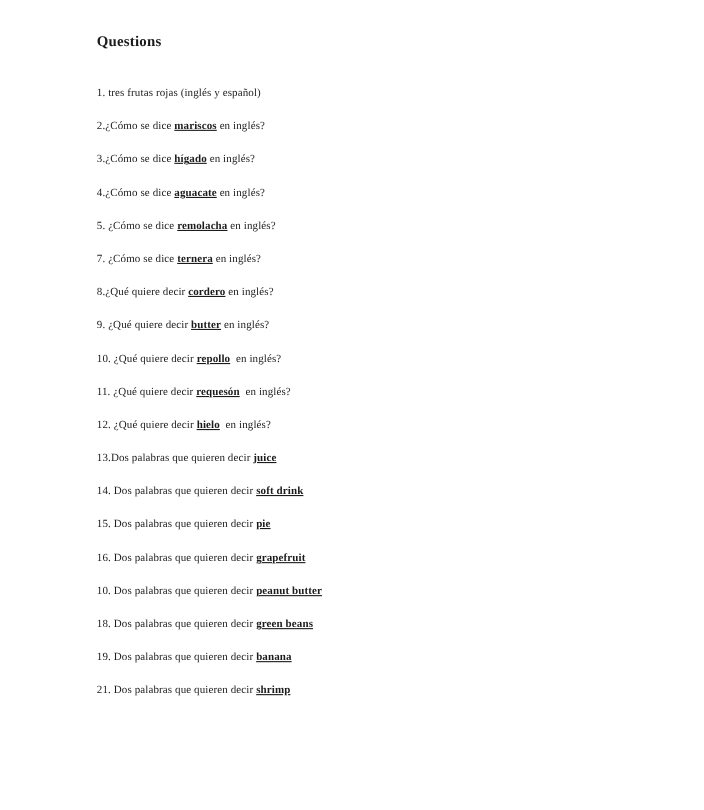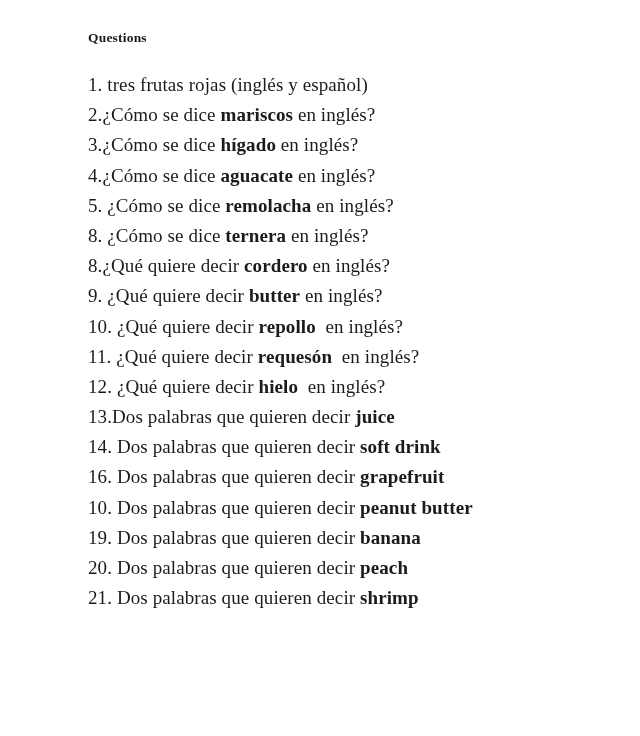--- a/index.html
+++ b/index.html
@@ -25,47 +25,49 @@
     font-size: 13.5px;
     font-weight: bold;
     letter-spacing: 0.2px;
     line-height: 15px;
   }
   .questions-list {
     margin-top: 32px;
   }
   .question-line {
     height: 30.2px;
-    font-size: 19px;
+    font-size: 10px;
     line-height: 15px;
     white-space: pre-wrap;
     letter-spacing: 0.1px;
   }
   .question-line .kw {
     font-weight: bold;
+    text-decoration: underline;
   }
 </style>
 </head>
 <body>
 
 <div class="page">
   <div class="doc-title">Questions</div>
   <div class="questions-list">
       <div class="question-line"><span>1. tres frutas rojas (inglés y español)</span></div>
       <div class="question-line"><span>2.¿Cómo se dice </span><span class="kw">mariscos</span><span> en inglés?</span></div>
       <div class="question-line"><span>3.¿Cómo se dice </span><span class="kw">hígado</span><span> en inglés?</span></div>
       <div class="question-line"><span>4.¿Cómo se dice </span><span class="kw">aguacate</span><span> en inglés?</span></div>
       <div class="question-line"><span>5. ¿Cómo se dice </span><span class="kw">remolacha</span><span> en inglés?</span></div>
-      <div class="question-line"><span>8. ¿Cómo se dice </span><span class="kw">ternera</span><span> en inglés?</span></div>
+      <div class="question-line"><span>7. ¿Cómo se dice </span><span class="kw">ternera</span><span> en inglés?</span></div>
       <div class="question-line"><span>8.¿Qué quiere decir </span><span class="kw">cordero</span><span> en inglés?</span></div>
       <div class="question-line"><span>9. ¿Qué quiere decir </span><span class="kw">butter</span><span> en inglés?</span></div>
       <div class="question-line"><span>10. ¿Qué quiere decir </span><span class="kw">repollo</span><span>  en inglés?</span></div>
       <div class="question-line"><span>11. ¿Qué quiere decir </span><span class="kw">requesón</span><span>  en inglés?</span></div>
       <div class="question-line"><span>12. ¿Qué quiere decir </span><span class="kw">hielo</span><span>  en inglés?</span></div>
       <div class="question-line"><span>13.Dos palabras que quieren decir </span><span class="kw">juice</span></div>
       <div class="question-line"><span>14. Dos palabras que quieren decir </span><span class="kw">soft drink</span></div>
+      <div class="question-line"><span>15. Dos palabras que quieren decir </span><span class="kw">pie</span></div>
       <div class="question-line"><span>16. Dos palabras que quieren decir </span><span class="kw">grapefruit</span></div>
       <div class="question-line"><span>10. Dos palabras que quieren decir </span><span class="kw">peanut butter</span></div>
+      <div class="question-line"><span>18. Dos palabras que quieren decir </span><span class="kw">green beans</span></div>
       <div class="question-line"><span>19. Dos palabras que quieren decir </span><span class="kw">banana</span></div>
-      <div class="question-line"><span>20. Dos palabras que quieren decir </span><span class="kw">peach</span></div>
       <div class="question-line"><span>21. Dos palabras que quieren decir </span><span class="kw">shrimp</span></div>
     </div>
 </div>
 
 </body></html>

